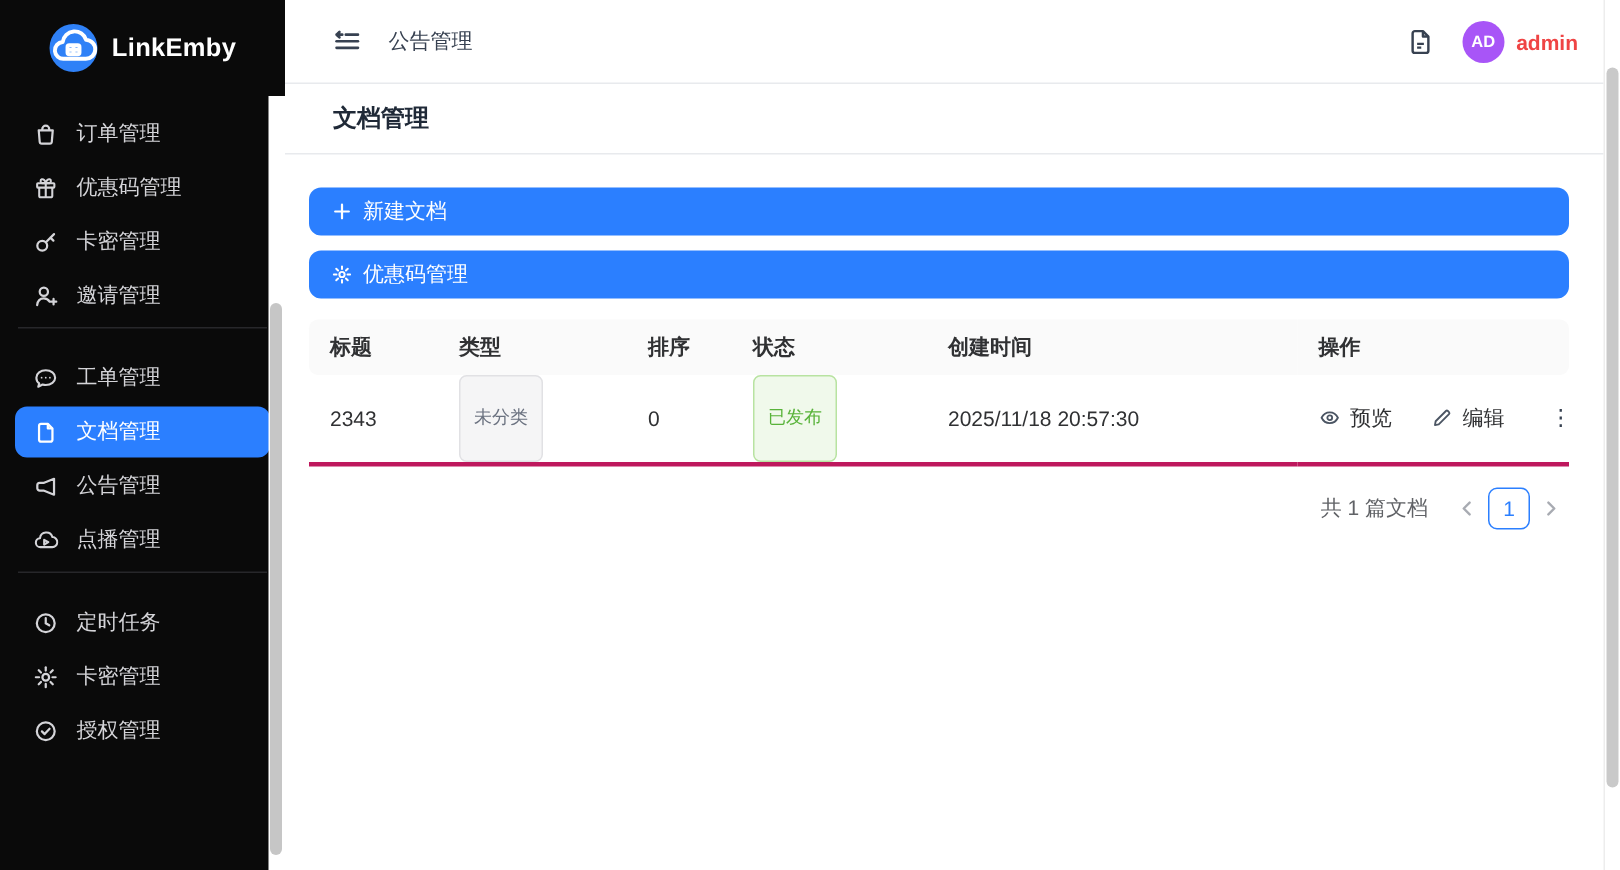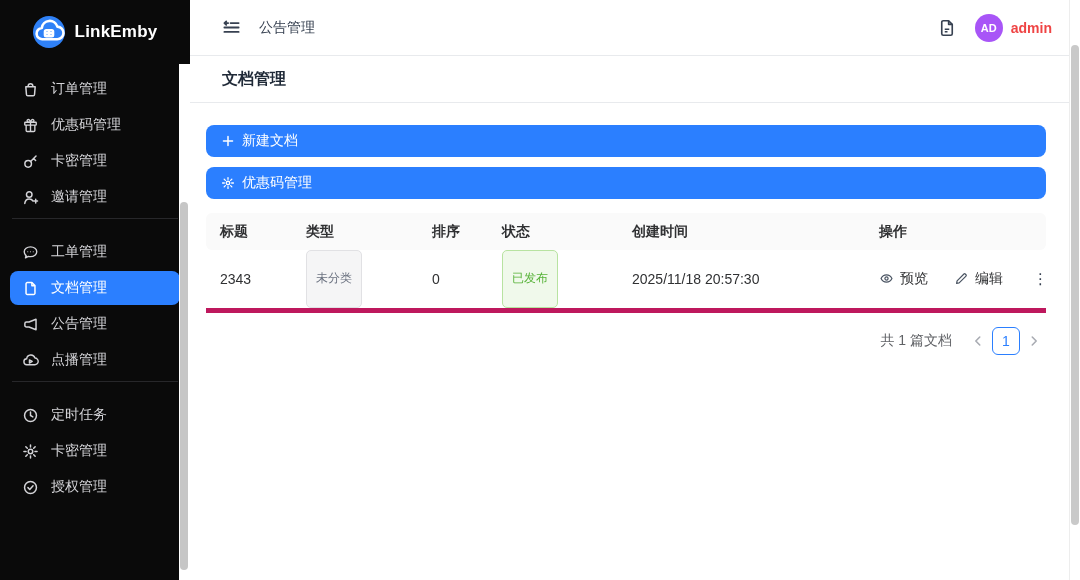--- a/index.html
+++ b/index.html
@@ -69,21 +69,21 @@
   .btn-primary .btn-icon { display:flex; width:14px; height:14px; }
   
   table { width:100%; border-collapse:collapse; table-layout:fixed; }
   thead th {
     background:#fafafa; height:37px; text-align:left; font-size:14px; font-weight:600;
     color:#303133; padding:0 14px; white-space:nowrap;
   }
   thead th:first-child { border-radius:6px 0 0 6px; }
   thead th:last-child { border-radius:0 6px 6px 0; }
   tbody td {
-    height:45px; border-bottom:5px solid #be185d; font-size:14px; color:#303133;
+    height:45px; border-bottom:3px solid #be185d; font-size:14px; color:#303133;
     padding:0 14px; white-space:nowrap;
   }
   .tag {
     display:inline-block; padding:20px 9px; font-size:12px; border-radius:5px; line-height:1.3;
   }
   .tag-info { background:#f5f5f6; border:1px solid #e1e1e4; color:#6b7280; }
   .tag-success { background:#f0f9eb; border:1px solid #b8e3a1; color:#58b33a; }
   .row-actions { display:flex; align-items:center; gap:26px; }
   .action-link { display:inline-flex; align-items:center; gap:6px; color:#303133; cursor:pointer; }
   .action-link .a-icon { display:flex; width:15px; height:15px; color:#4b5563; }

